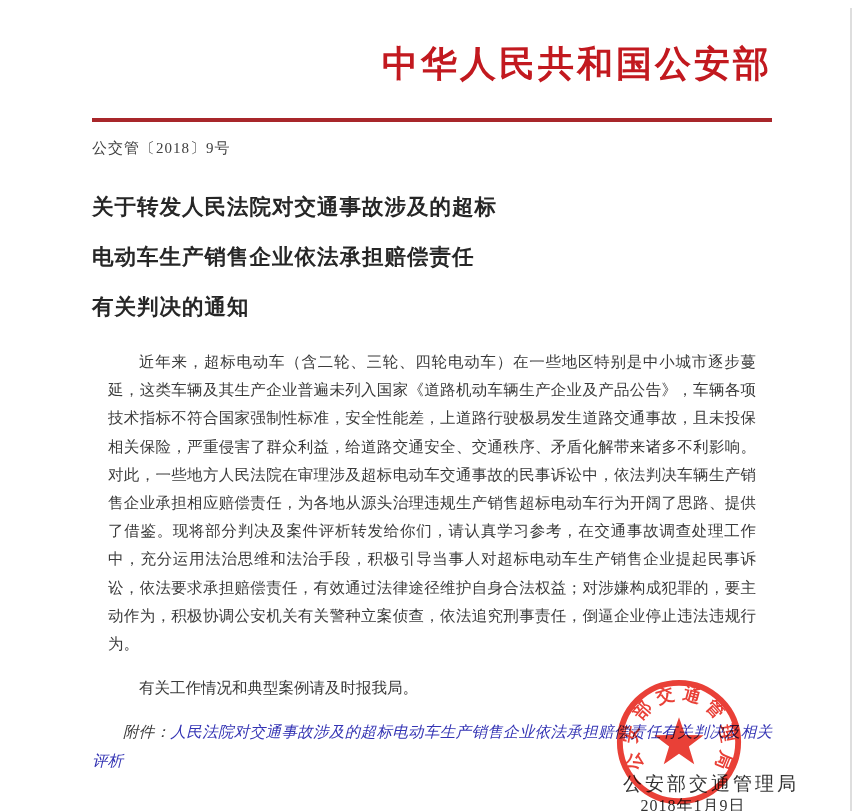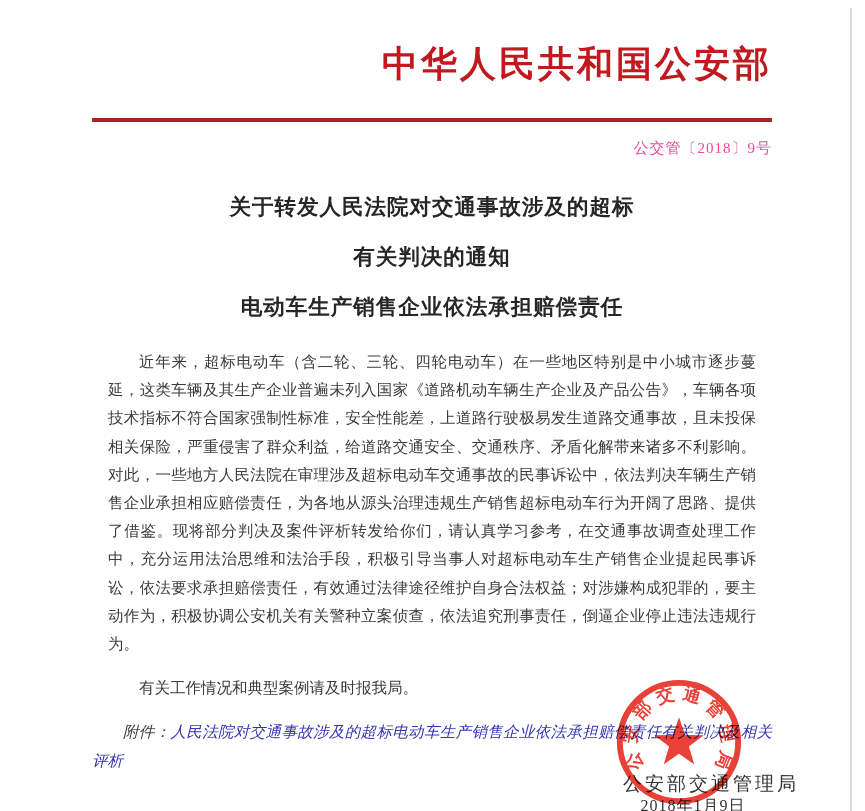--- a/index.html
+++ b/index.html
@@ -26,28 +26,28 @@
     color:#c2191f;
     white-space:nowrap;
   }
   .red-line{
     margin-top:29px;
     width:680px;height:4px;
     background:#a8262a;
   }
   .doc-number{
     margin-top:17px;
-    text-align:right;
+    text-align:left;
     font-size:15px;
-    color:#ec4899;
+    color:#404040;
     letter-spacing:1px;
   }
   .title{
     margin-top:24px;
-    text-align:center;
+    text-align:left;
     font-size:21.5px;
     font-weight:bold;
     line-height:50px;
     color:#262626;
     letter-spacing:1px;
   }
   .body-text{
     margin-top:9px;
     font-size:15.5px;
     line-height:28.2px;
@@ -102,22 +102,22 @@
   <div class="content">
 
     <div class="agency-name">中华人民共和国公安部</div>
 
     <div class="red-line"></div>
 
     <div class="doc-number">公交管〔2018〕9号</div>
 
     <div class="title">
       <div>关于转发人民法院对交通事故涉及的超标</div>
+      <div>电动车生产销售企业依法承担赔偿责任</div>
       <div>有关判决的通知</div>
-      <div>电动车生产销售企业依法承担赔偿责任</div>
     </div>
 
     <div class="body-text">
       <p class="para">近年来，超标电动车（含二轮、三轮、四轮电动车）在一些地区特别是中小城市逐步蔓延，这类车辆及其生产企业普遍未列入国家《道路机动车辆生产企业及产品公告》，车辆各项技术指标不符合国家强制性标准，安全性能差，上道路行驶极易发生道路交通事故，且未投保相关保险，严重侵害了群众利益，给道路交通安全、交通秩序、矛盾化解带来诸多不利影响。对此，一些地方人民法院在审理涉及超标电动车交通事故的民事诉讼中，依法判决车辆生产销售企业承担相应赔偿责任，为各地从源头治理违规生产销售超标电动车行为开阔了思路、提供了借鉴。现将部分判决及案件评析转发给你们，请认真学习参考，在交通事故调查处理工作中，充分运用法治思维和法治手段，积极引导当事人对超标电动车生产销售企业提起民事诉讼，依法要求承担赔偿责任，有效通过法律途径维护自身合法权益；对涉嫌构成犯罪的，要主动作为，积极协调公安机关有关警种立案侦查，依法追究刑事责任，倒逼企业停止违法违规行为。</p>
       <p class="para">有关工作情况和典型案例请及时报我局。</p>
       <div class="attachment-line">
         <span>附件：</span><span class="attachment-link">人民法院对交通事故涉及的超标电动车生产销售企业依法承担赔偿责任有关判决及相关评析</span>
       </div>
     </div>
 

